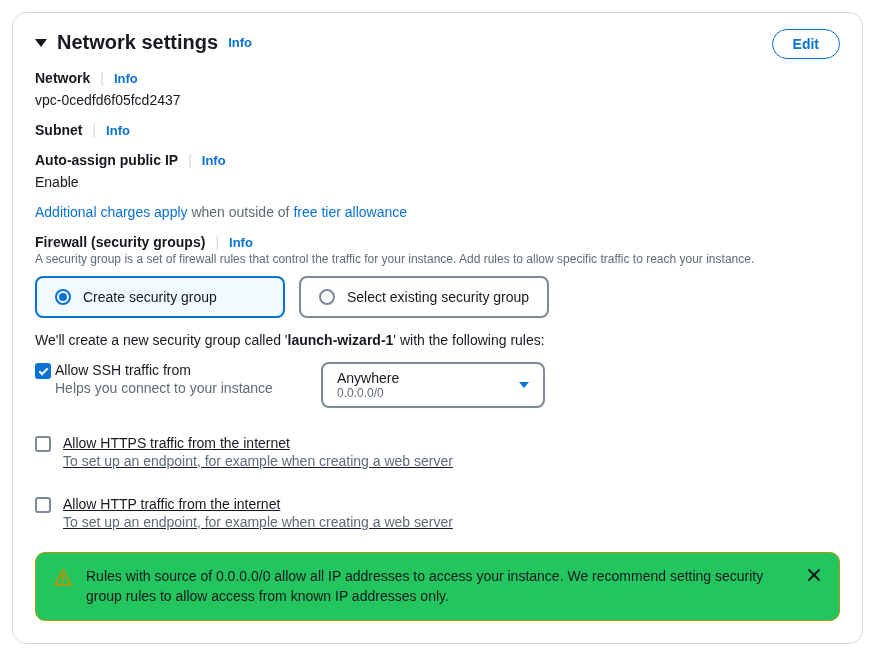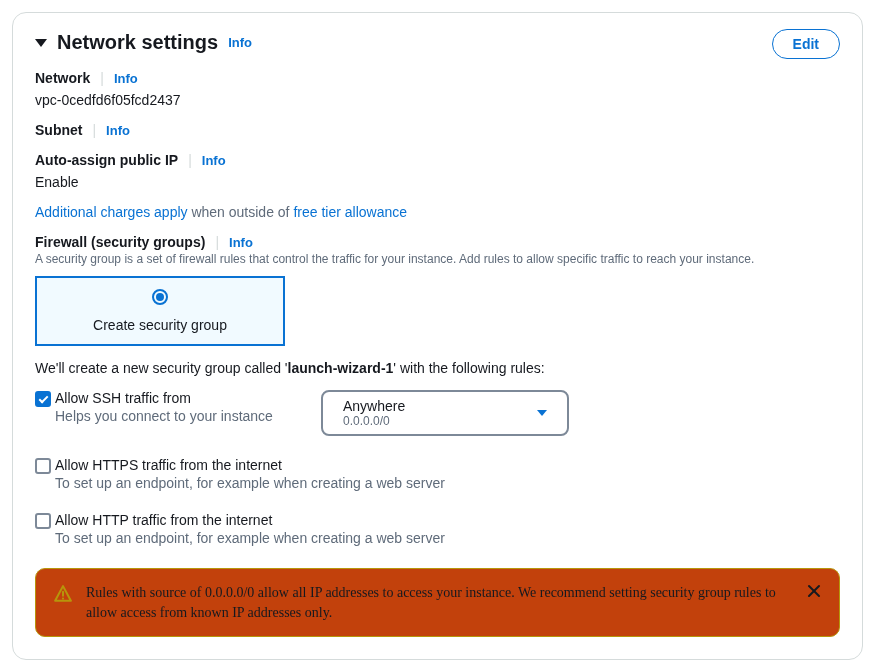--- a/index.html
+++ b/index.html
@@ -71,50 +71,50 @@
       margin-top: 6px;
       font-size: 14px;
       color: #16191f;
     }
     .inline-link { color: #0972d3; text-decoration: none; }
     .muted { color: #5f6b7a; font-size: 14px; }
     .helper-text { color: #5f6b7a; font-size: 14px; margin-top: 2px; }
     .radio-group { display: flex; gap: 14px; margin-top: 10px; }
     .radio-card {
       border: 2px solid #7d8998;
-      border-radius: 0;
+      border-radius: 8px;
       padding: 11px 18px;
       display: flex;
       align-items: center;
       gap: 12px;
       cursor: pointer;
       min-width: 250px;
-      flex-direction: column;
     }
     .radio-card.selected {
       border-color: #0972d3;
       background: #f1faff;
     }
     .radio-dot {
       width: 16px; height: 16px;
       border: 2px solid #7d8998;
       border-radius: 50%;
       display: flex; align-items: center; justify-content: center;
       flex-shrink: 0;
     }
     .radio-card.selected .radio-dot { border-color: #0972d3; }
     .radio-dot-inner {
       width: 8px; height: 8px; border-radius: 50%; background: #0972d3;
     }
     .sg-create-text { margin-top: 14px; font-size: 14px; }
     .checkbox-row {
       display: flex;
       align-items: flex-start;
-      gap: 4px;
-      margin-top: 21px;
+      gap: 12px;
+      margin-top: 27px;
+      text-decoration: underline;
     }
     .checkbox {
       width: 16px; height: 16px;
       border: 2px solid #7d8998;
       border-radius: 3px;
       flex-shrink: 0;
       display: flex;
       align-items: center;
       justify-content: center;
       margin-top: 1px;
@@ -135,46 +135,45 @@
     .ssh-row {
       display: flex;
       align-items: flex-start;
       gap: 4px;
       margin-top: 14px;
     }
     .ssh-left { width: 262px; }
     .dropdown {
       border: 2px solid #7d8998;
       border-radius: 8px;
-      padding: 6px 20px;
-      width: 248px;
+      padding: 6px 14px;
+      width: 224px;
       display: flex;
       align-items: center;
       justify-content: space-between;
       cursor: pointer;
     }
     .dropdown-text-main { font-size: 14px; }
     .dropdown-text-sub { font-size: 12px; color: #5f6b7a; }
     .dropdown-caret {
       width: 0; height: 0;
       border-left: 5px solid transparent;
       border-right: 5px solid transparent;
       border-top: 6px solid #0972d3;
     }
     .warning-box {
       border: 1px solid #b7950b;
-      background: #c2410c;
+      background: #22c55e;
       border-radius: 10px;
       padding: 14px 18px;
       margin-top: 22px;
       display: flex;
       align-items: flex-start;
       gap: 14px;
       position: relative;
-      font-family: Liberation Serif, serif;
     }
     .warn-icon {
       flex-shrink: 0;
       margin-top: 2px;
     }
     .warning-box .text { flex: 1; font-size: 14px; line-height: 1.4; }
     .close-x {
       flex-shrink: 0;
       cursor: pointer;
       color: #16191f;
@@ -237,20 +236,24 @@
       <a href="#" class="info-link">Info</a>
     </div>
     <div class="helper-text" style="font-size:12px;">A security group is a set of firewall rules that control the traffic for your instance. Add rules to allow specific traffic to reach your instance.</div>
 
     <div class="radio-group">
       <div class="radio-card selected">
         <div class="radio-dot">
             <div class="radio-dot-inner"></div>
           </div>
         <span>Create security group</span>
+      </div>
+      <div class="radio-card">
+        <div class="radio-dot"></div>
+        <span>Select existing security group</span>
       </div>
     </div>
   </div>
 
   <div class="sg-create-text">
     <span>We'll create a new security group called '</span><strong>launch-wizard-1</strong><span>' with the following rules:</span>
   </div>
 
   <div class="ssh-row">
     <div class="checkbox checked">

